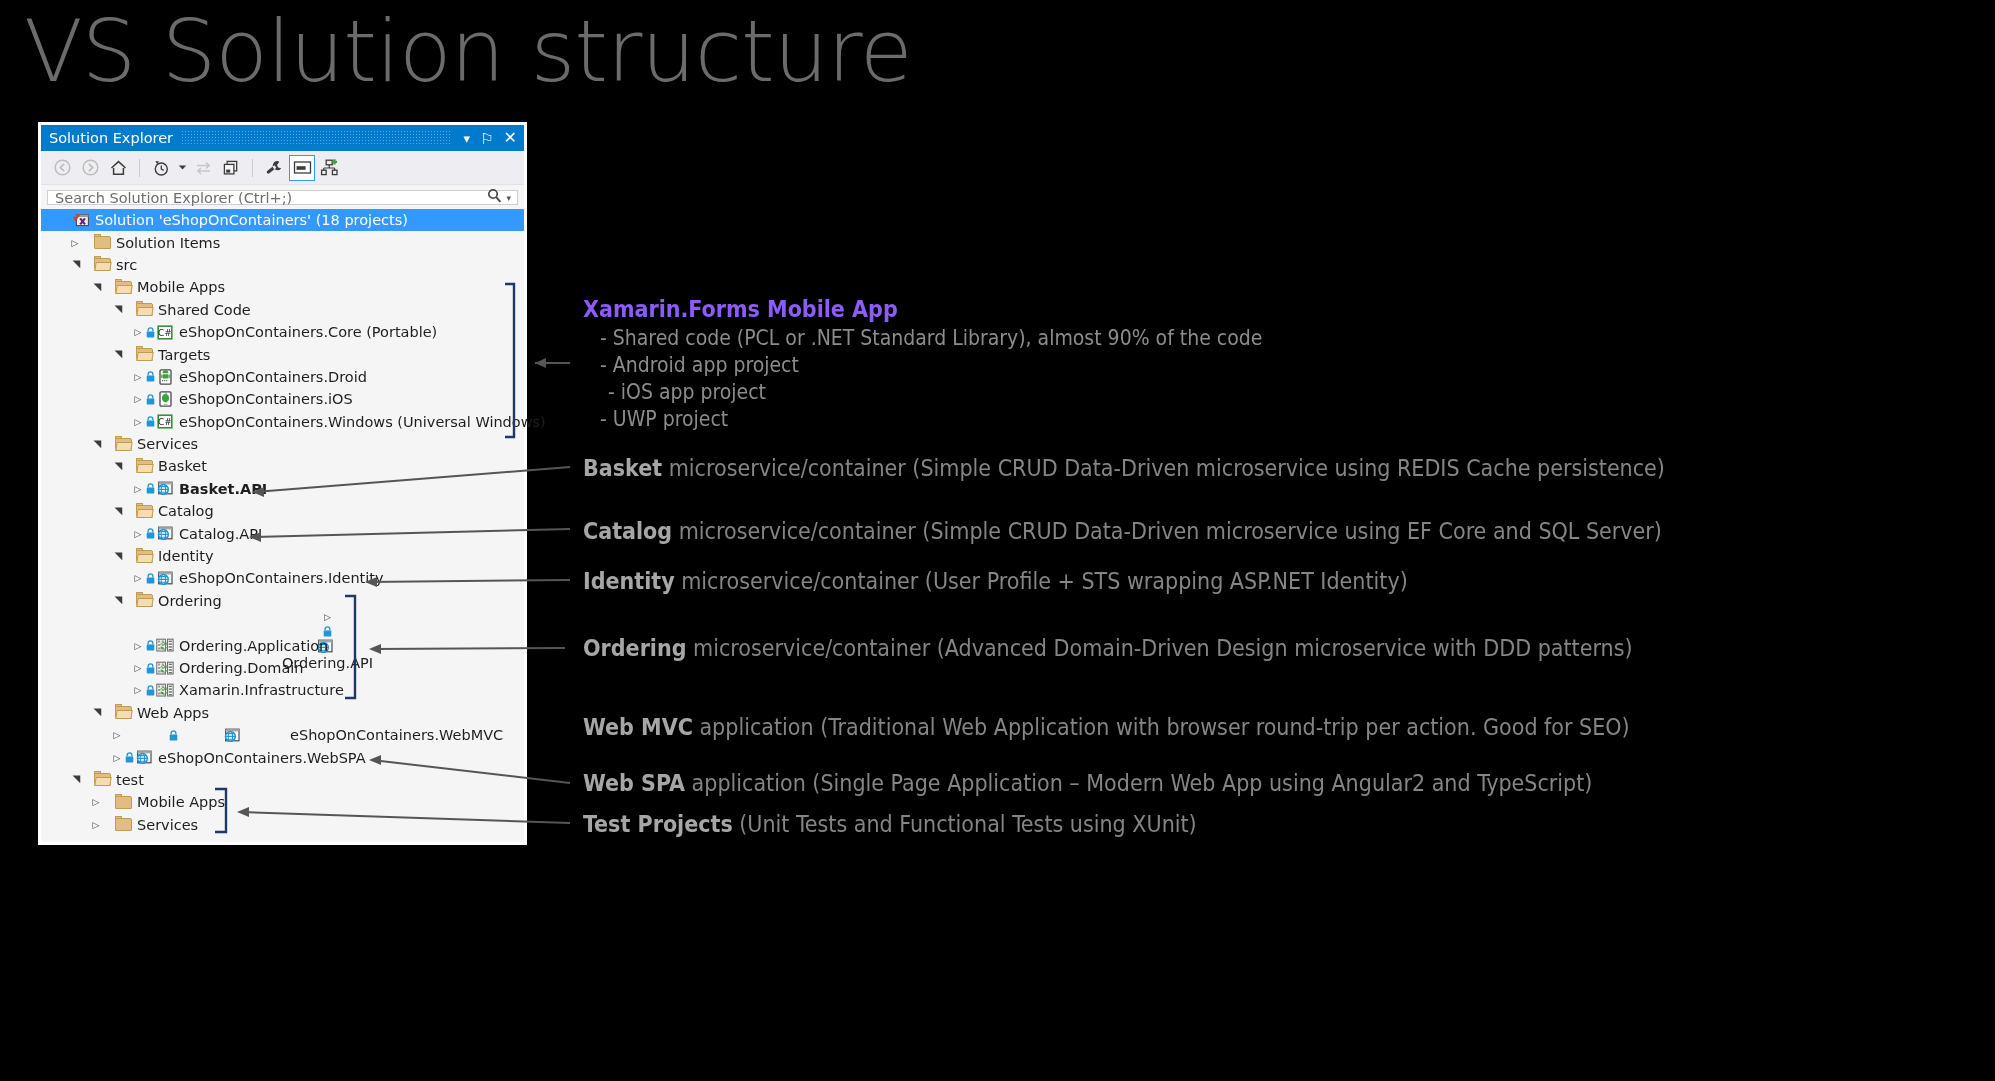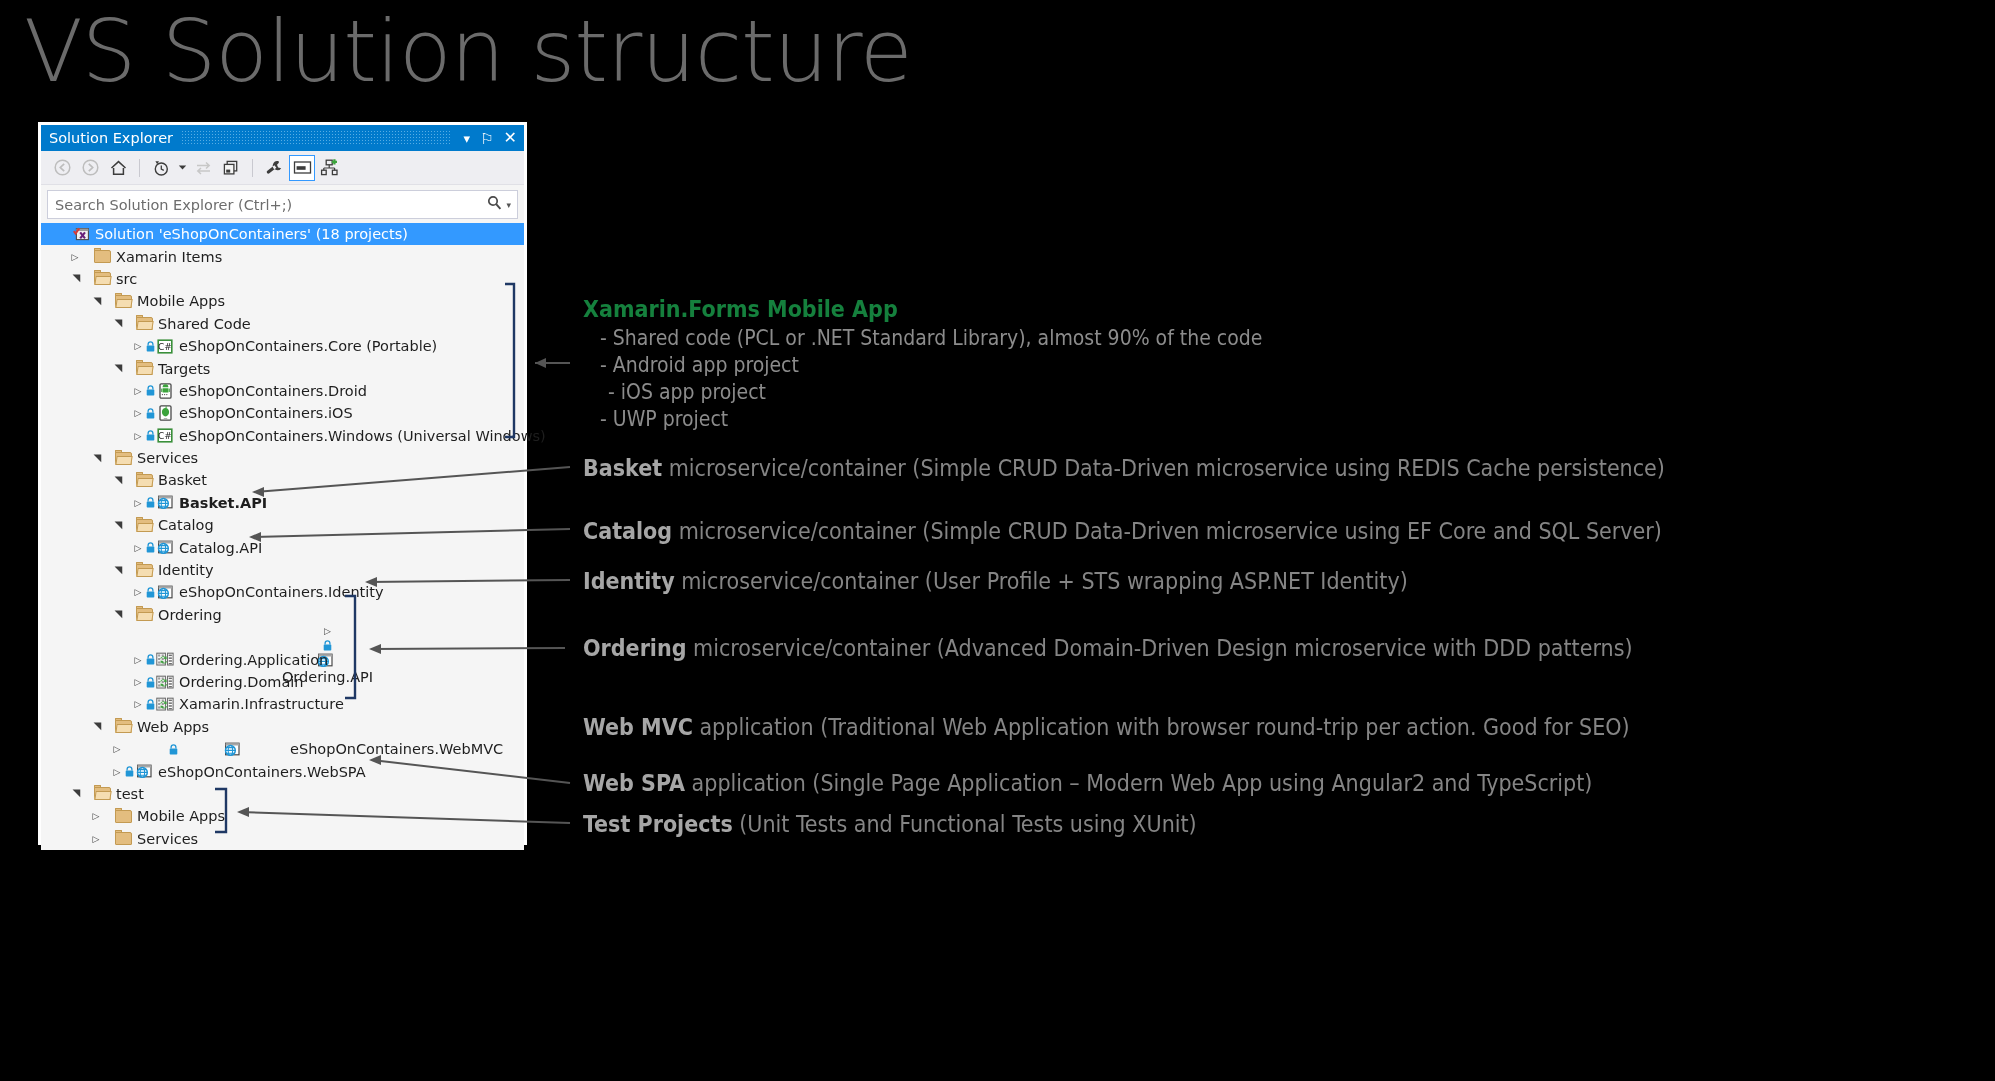--- a/index.html
+++ b/index.html
@@ -39,21 +39,21 @@
   #se-toolbar{
     height:34px; background:#eeeef2; border-bottom:1px solid #e0e0e6;
     display:flex; align-items:center; padding-left:8px; gap:2px;
   }
   .tbi{ width:26px; height:26px; display:flex; align-items:center; justify-content:center; }
   .tbsep{ width:1px; height:18px; background:#c9c9d0; margin:0 6px; }
   .tb-highlight{ border:1.5px solid #3399ff; background:#fff; }
 
   
   #se-search{
-    height:29px; margin:5px 6px 4px 6px; background:#fff; border:1px solid #cccedb;
+    height:15px; margin:5px 6px 4px 6px; background:#fff; border:1px solid #cccedb;
     display:flex; align-items:center; padding:0 6px 0 7px;
   }
   #se-search-text{ flex:1; color:#6d6d6d; font-size:14.5px; font-family:"DejaVu Sans", sans-serif; }
   #se-search-caret{ color:#555; font-size:9px; margin-left:4px; }
 
   
   #se-tree{ background:#f5f5f5; padding-top:0px; }
   .row{ height:22.4px; display:flex; align-items:center; white-space:nowrap; position:relative; }
   .row.sel{ background:#3399ff; }
   .row.sel .label{ color:#fff; }
@@ -187,21 +187,21 @@
       </div>
       <div class="row" style="padding-left: 27px;">
         <span class="twisty closed"></span>
         <span class="lock"></span>
         <span class="ico">
           <span class="folder">
             <span class="f-tab"></span>
             <span class="f-back"></span>
           </span>
         </span>
-        <span class="label">Xamarin Items</span>
+        <span class="label">Solution Items</span>
       </div>
       <div class="row" style="padding-left: 27px;">
         <span class="twisty open"></span>
         <span class="lock"></span>
         <span class="ico">
           <span class="folder open">
             <span class="f-tab"></span>
             <span class="f-back"></span>
             <span class="f-front"></span>
           </span>
@@ -655,21 +655,21 @@
     <polygon points="535,363 546,358 546,368"></polygon>
     <polygon points="252,492 264,487 264,497"></polygon>
     <polygon points="249,537 261,532 261,542"></polygon>
     <polygon points="365,582 377,577 377,587"></polygon>
     <polygon points="369,649 381,644 381,654"></polygon>
     <polygon points="369,760 381,755 381,765"></polygon>
     <polygon points="237,812 249,807 249,817"></polygon>
   </g>
 </svg>
 
-<div class="anno" id="anno-xamarin" style="left:583px; top:296px; font-size:23px; font-weight:bold; color:#15803d;">Xamarin.Forms Mobile App</div>
+<div class="anno" id="anno-xamarin" style="left:583px; top:296px; font-size:23px; font-weight:bold; color:#8b5cf6;">Xamarin.Forms Mobile App</div>
 <div id="anno-xamarin-bullets" style="position:absolute; left:600px; top:325px;">
     <div class="anno" style="position: static; font-size: 21px; color: rgb(140, 140, 140); line-height: 1.28;">- Shared code (PCL or .NET Standard Library), almost 90% of the code</div>
     <div class="anno" style="position: static; font-size: 21px; color: rgb(140, 140, 140); line-height: 1.28;">- Android app project</div>
     <div class="anno" style="position: static; font-size: 21px; color: rgb(140, 140, 140); line-height: 1.28; margin-left: 8px;">- iOS app project</div>
     <div class="anno" style="position: static; font-size: 21px; color: rgb(140, 140, 140); line-height: 1.28;">- UWP project</div>
   </div>
 
 <div id="anno-list">
     <div class="anno" style="left: 583px; top: 455px; font-size: 23px;"><b>Basket</b><span class="dim"> microservice/container (Simple CRUD Data-Driven microservice using REDIS Cache persistence)</span></div>
     <div class="anno" style="left: 583px; top: 518px; font-size: 23px;"><b>Catalog</b><span class="dim"> microservice/container (Simple CRUD Data-Driven microservice using EF Core and SQL Server)</span></div>

